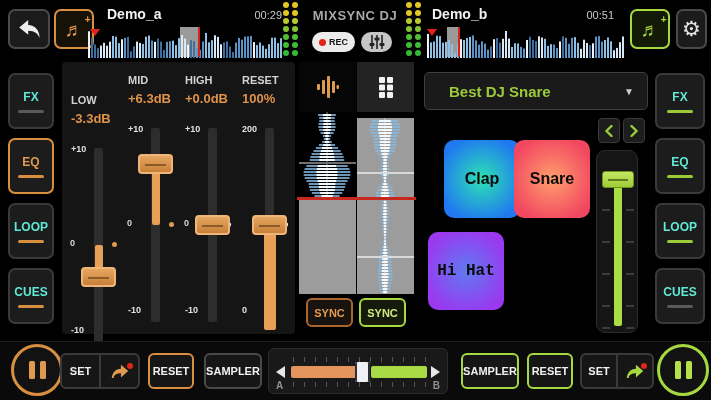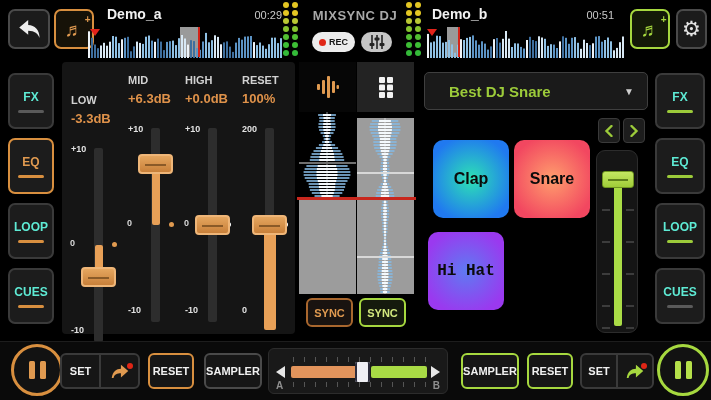--- a/index.html
+++ b/index.html
@@ -738,21 +738,21 @@
           <polyline points="7.5,1 2.5,6 7.5,11" fill="none" stroke="#9ccb3a" stroke-width="2.4" stroke-linecap="round"></polyline>
         </svg>
     </div>
     <div class="pg">
       <svg width="10" height="12" viewBox="0 0 10 12">
           <polyline points="2.5,1 7.5,6 2.5,11" fill="none" stroke="#9ccb3a" stroke-width="2.4" stroke-linecap="round"></polyline>
         </svg>
     </div>
   </div>
   <div class="pads" id="pads">
-      <div class="pad" style="left: 5px; top: 0px; background: radial-gradient(circle, rgb(45, 226, 180) 0%, rgb(32, 121, 240) 80%);">
+      <div class="pad" style="left: 16px; top: 0px; background: radial-gradient(circle, rgb(45, 226, 180) 0%, rgb(32, 121, 240) 80%);">
         <div class="">Clap</div>
       </div>
       <div class="pad" style="left: 86px; top: 0px; background: radial-gradient(circle, rgb(255, 158, 109) 0%, rgb(242, 71, 96) 80%);">
         <div class="">Snare</div>
       </div>
       <div class="pad" style="left: 0px; top: 92px; background: radial-gradient(circle, rgb(95, 122, 242) 0%, rgb(154, 57, 239) 80%); font-family: Liberation Mono, monospace;">
         <div class="">Hi Hat</div>
       </div>
     </div>
   <div class="volume" id="volume">

